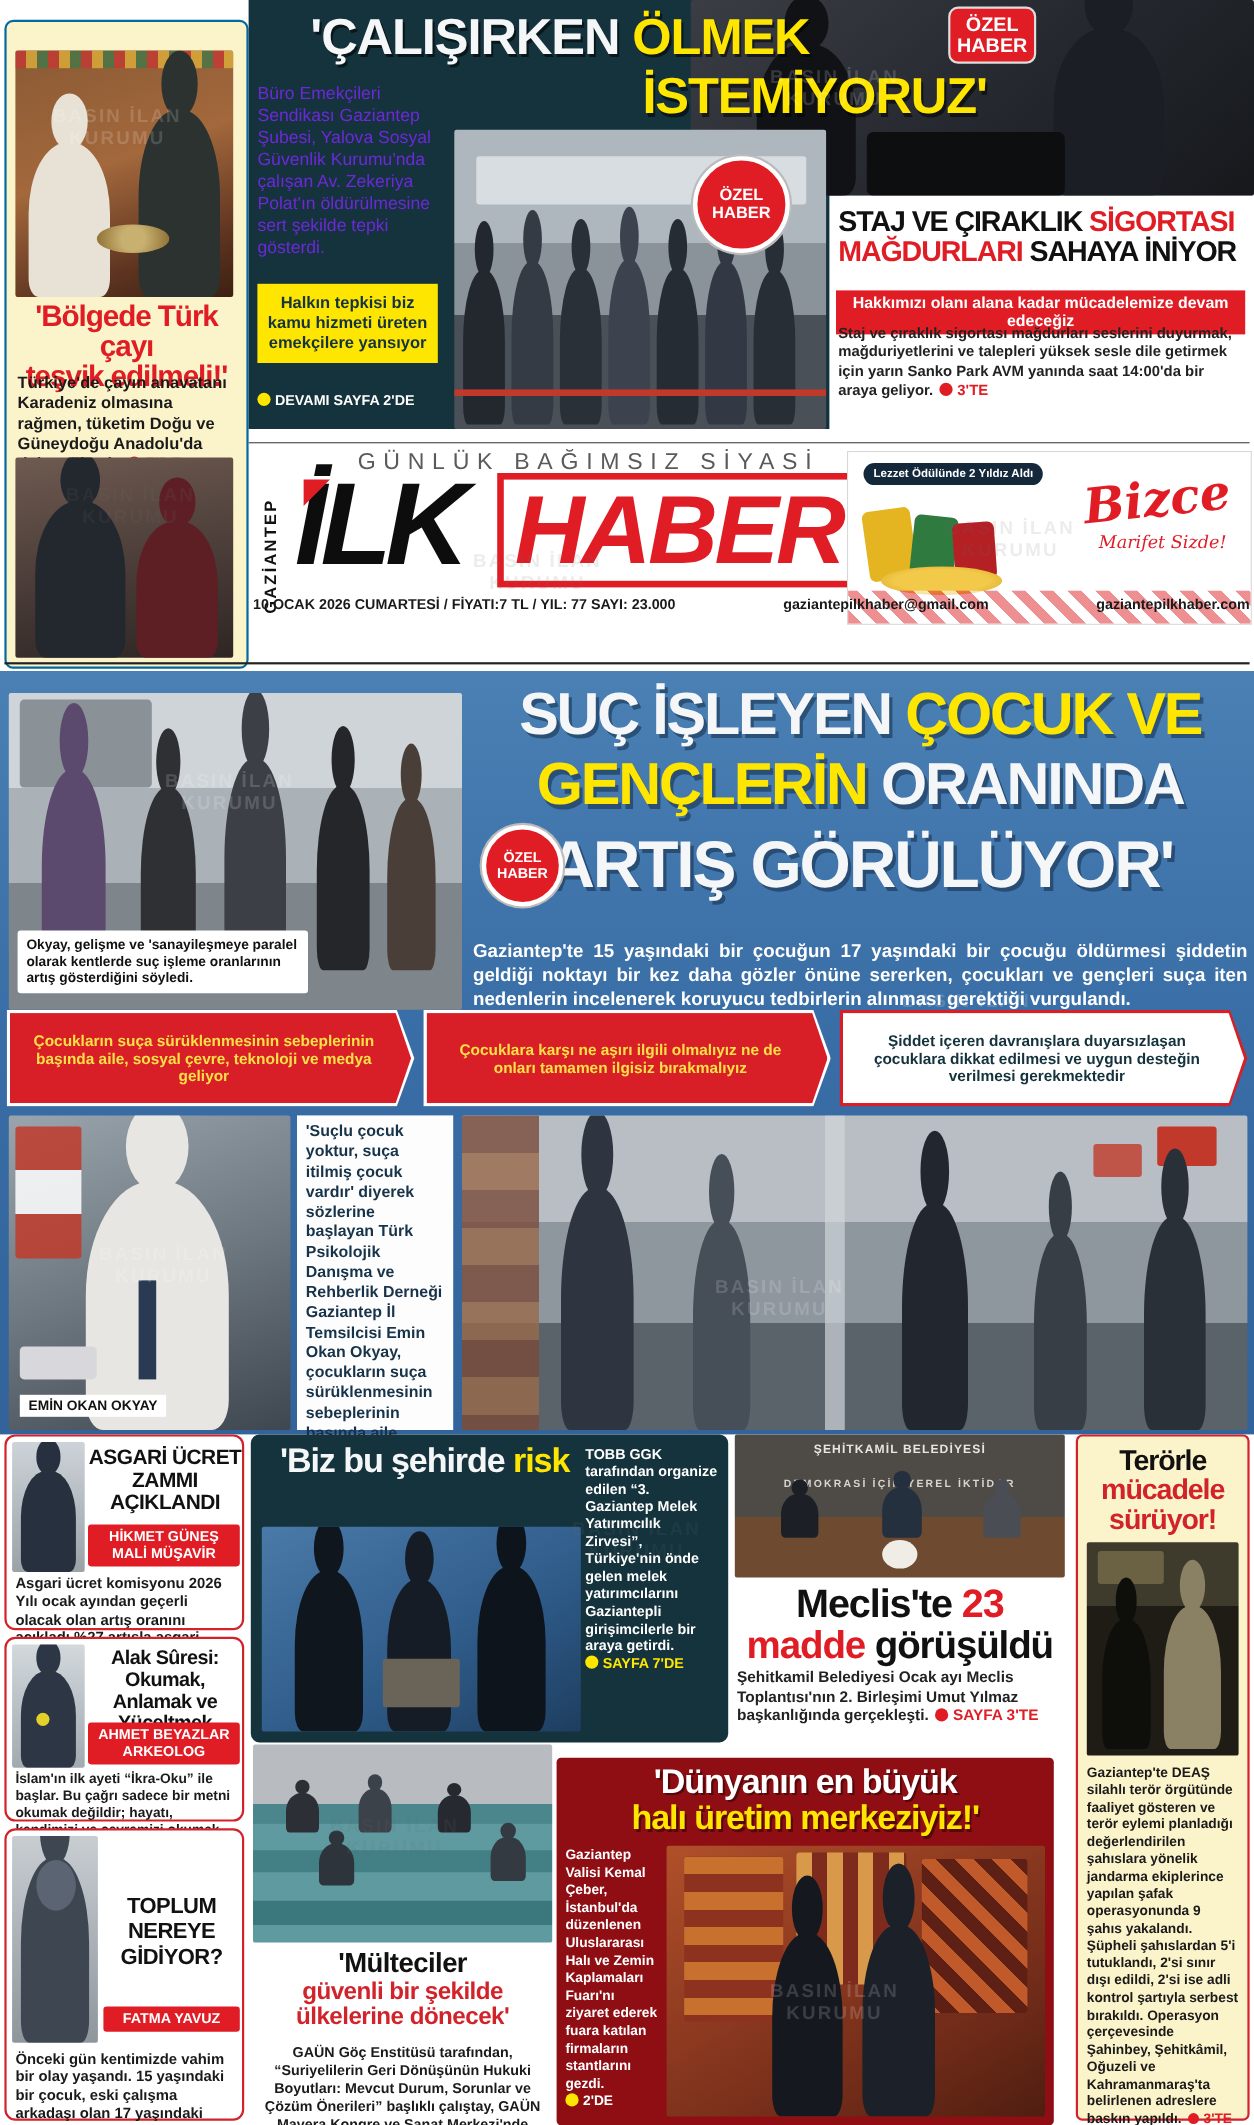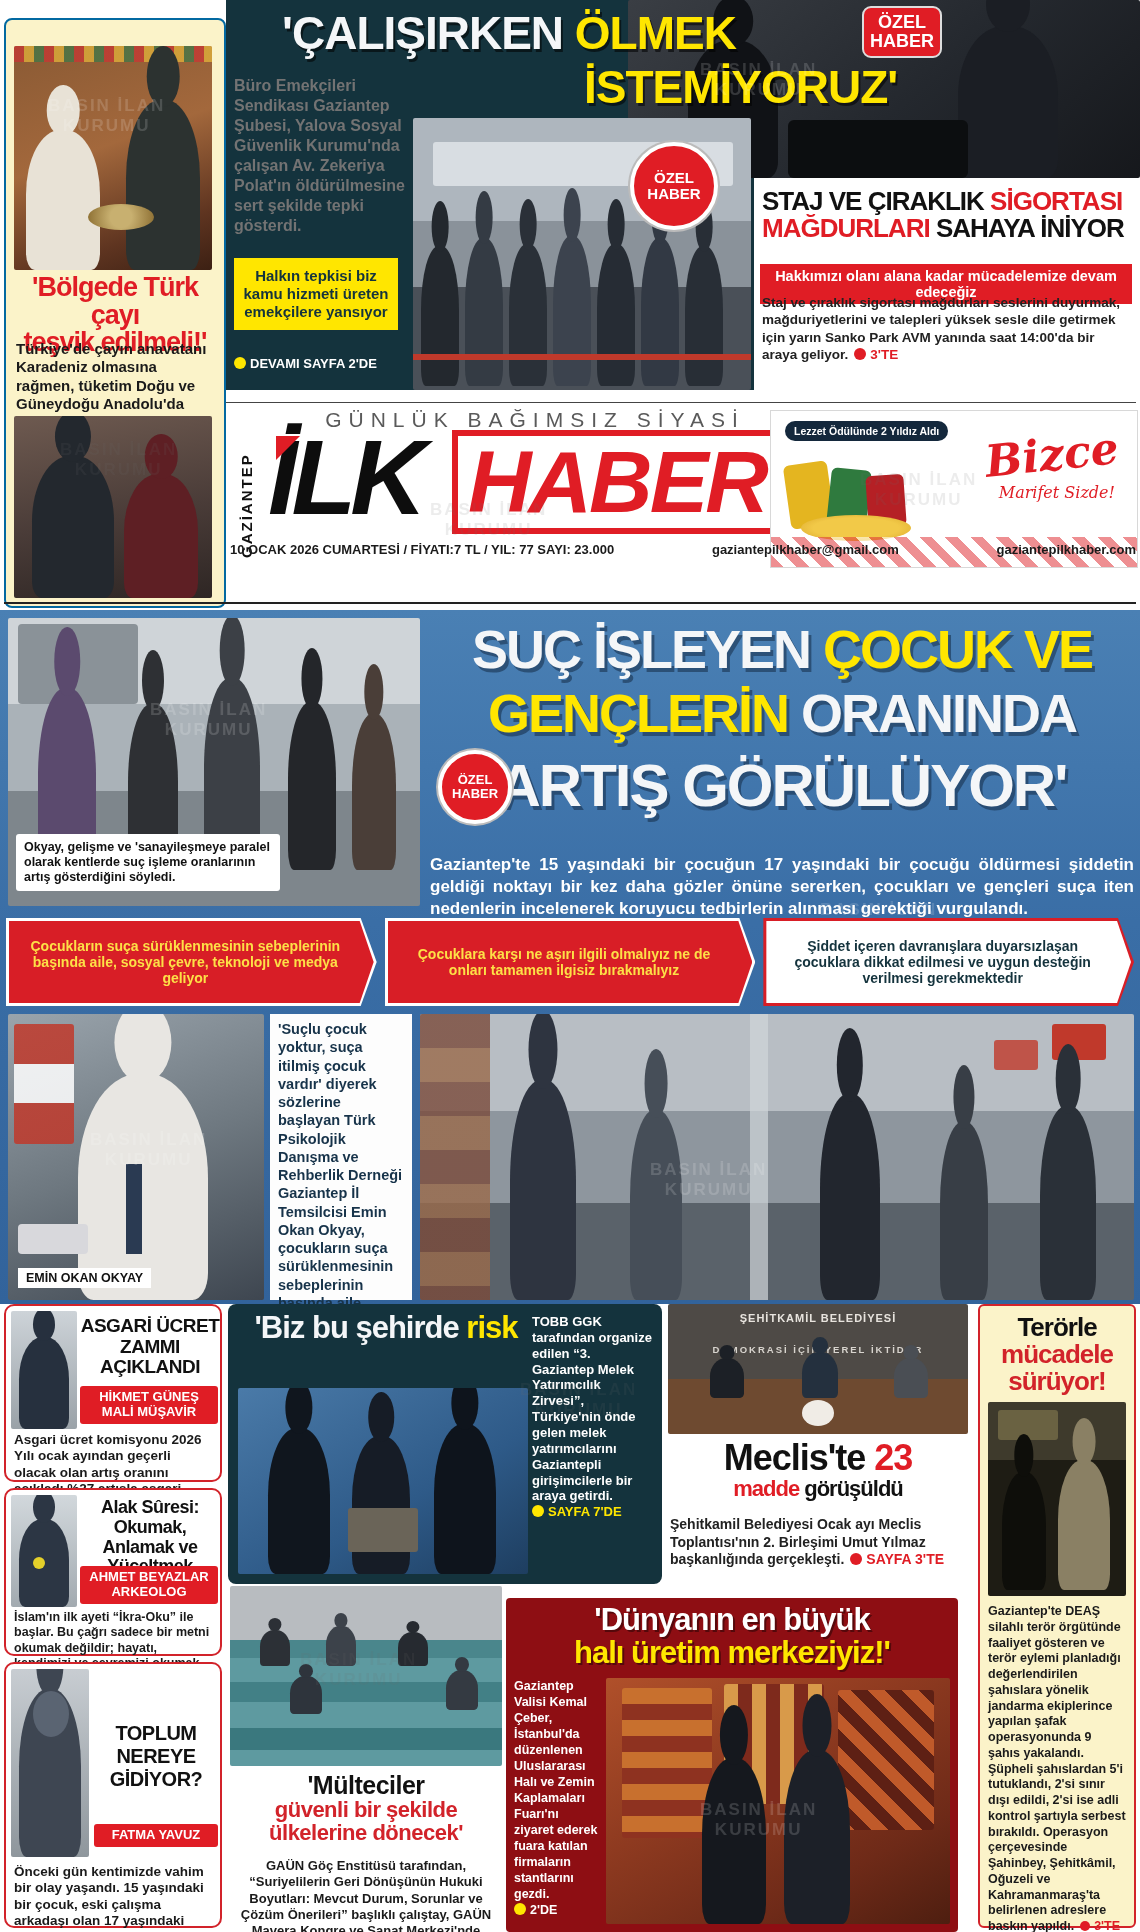--- a/index.html
+++ b/index.html
@@ -25,21 +25,21 @@
   .tl-h{position:absolute;left:0;top:254px;width:100%;text-align:center;color:#e01d25;
         font-weight:900;font-size:27px;line-height:1.02;letter-spacing:-1px}
   .tl-body{position:absolute;left:10px;top:320px;width:198px;font-weight:800;font-size:15px;
            line-height:1.22;color:#1a1a1a}
 
   
   .teal{position:absolute;left:226px;top:0;width:540px;height:390px;background:#14333d}
   .tc-h{position:absolute;z-index:6;font-weight:900;letter-spacing:-1px;font-size:46px;
         text-shadow:2px 3px 0 rgba(0,0,0,.55);white-space:nowrap}
   .tc-h .w{color:#f4f6f8}.tc-h .y{color:#ffe600}
-  .tc-body{position:absolute;left:234px;top:76px;width:172px;color:#737373;font-weight:700;
+  .tc-body{position:absolute;left:234px;top:76px;width:172px;color:#6d28d9;font-weight:400;
            font-size:16px;line-height:1.25;z-index:5}
   .tc-quote{position:absolute;left:234px;top:258px;width:152px;background:#ffe600;color:#14333d;
             font-weight:900;font-size:15px;line-height:1.2;text-align:center;padding:9px 6px;z-index:5}
   .tc-more{position:absolute;left:234px;top:356px;color:#fff;font-weight:900;font-size:13px;z-index:5}
 
   .circle-badge{position:absolute;border-radius:50%;background:#e01d25;border:4px solid #fff;
                 box-shadow:0 0 0 2px #bbb;display:flex;flex-direction:column;align-items:center;
                 justify-content:center;color:#fff;font-weight:900;z-index:8;text-align:center}
   .corner-badge{position:absolute;left:862px;top:6px;width:76px;padding:5px 0;background:#e01d25;
                 border-radius:9px;border:2px solid #ddd;color:#fff;font-weight:900;font-size:18px;
@@ -253,21 +253,21 @@
 
   <div class="dateline">
     <span>10 OCAK 2026 CUMARTESİ / FİYATI:7 TL / YIL: 77 SAYI: 23.000</span>
     <span>gaziantepilkhaber@gmail.com</span>
     <span>gaziantepilkhaber.com</span>
   </div>
   <div class="mast-rule-bot"></div>
 
   <div class="mainsec">
 
-    <div class="photo" style="left:8px;top:8px;width:412px;height:288px;background:linear-gradient(180deg,#cfd4d8 0 30%,#aab2b8 30% 60%,#7e868c 60%)">
+    <div class="photo" style="left:8px;top:20px;width:412px;height:288px;background:linear-gradient(180deg,#cfd4d8 0 30%,#aab2b8 30% 60%,#7e868c 60%)">
       <span class="abs" style="left:10px;top:6px;width:120px;height:80px;background:#8a9298;border-radius:4px"></span>
       <span class="p" style="left:30px;top:70px;width:58px;height:190px;background:#5b4a6e"></span>
       <span class="p" style="left:120px;top:86px;width:50px;height:170px;background:#2e3034"></span>
       <span class="p" style="left:196px;top:60px;width:56px;height:196px;background:#3c4046"></span>
       <span class="p" style="left:280px;top:84px;width:48px;height:168px;background:#24262a"></span>
       <span class="p" style="left:344px;top:96px;width:44px;height:156px;background:#4a3e38"></span>
       <div class="capbox">Okyay, gelişme ve 'sanayileşmeye paralel olarak kentlerde suç işleme oranlarının artış gösterdiğini söyledi.</div>
     </div>
 
     <div class="mh" style="top:12px">
@@ -387,21 +387,21 @@
     <div class="photo" style="left:0;top:0;width:300px;height:130px;background:linear-gradient(180deg,#4e4a46 0 58%,#6e4a30 58%)">
       <div class="abs" style="left:0;top:8px;width:100%;text-align:center;color:#e8e4de;font-weight:700;font-size:11px;letter-spacing:1px">ŞEHİTKAMİL BELEDİYESİ</div>
       <div class="abs" style="left:0;top:40px;width:100%;text-align:center;color:#d8d4ce;font-weight:700;font-size:9.5px;letter-spacing:2px">DEMOKRASİ İÇİN YEREL İKTİDAR</div>
       <span class="p" style="left:42px;top:54px;width:34px;height:40px;background:#1c2026"></span>
       <span class="p" style="left:134px;top:48px;width:36px;height:46px;background:#24303e"></span>
       <span class="p" style="left:226px;top:54px;width:34px;height:40px;background:#4a4e54"></span>
       <span class="abs" style="left:134px;top:96px;width:32px;height:26px;border-radius:50%;background:#f0ece6"></span>
     </div>
     <div class="meclis-h">
       <div style="font-size:36px"><span>Meclis'te </span><span class="r">23</span></div>
-      <div style="font-size:22px;margin-top:2px"><span class="r">madde</span><span> görüşüldü</span></div>
+      <div style="font-size:35px;margin-top:2px"><span class="r">madde</span><span> görüşüldü</span></div>
     </div>
     <div class="meclis-body">
       <span>Şehitkamil Belediyesi Ocak ayı Meclis Toplantısı'nın 2. Birleşimi Umut Yılmaz başkanlığında gerçekleşti.</span><span class="dot"></span><span class="ref">SAYFA 3'TE</span>
     </div>
   </div>
 
   <div class="teror">
     <div class="teror-h">
       <div style="color:#111">Terörle</div>
       <div style="color:#d2232a">mücadele</div>

